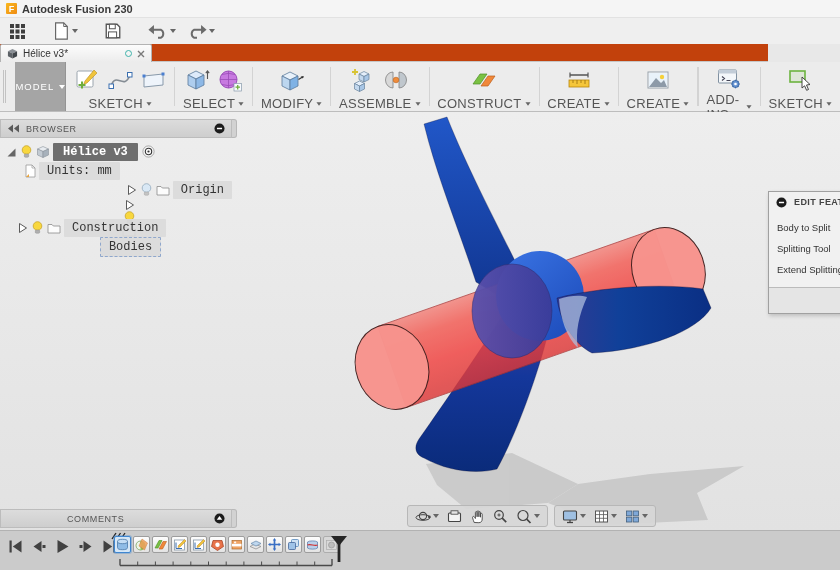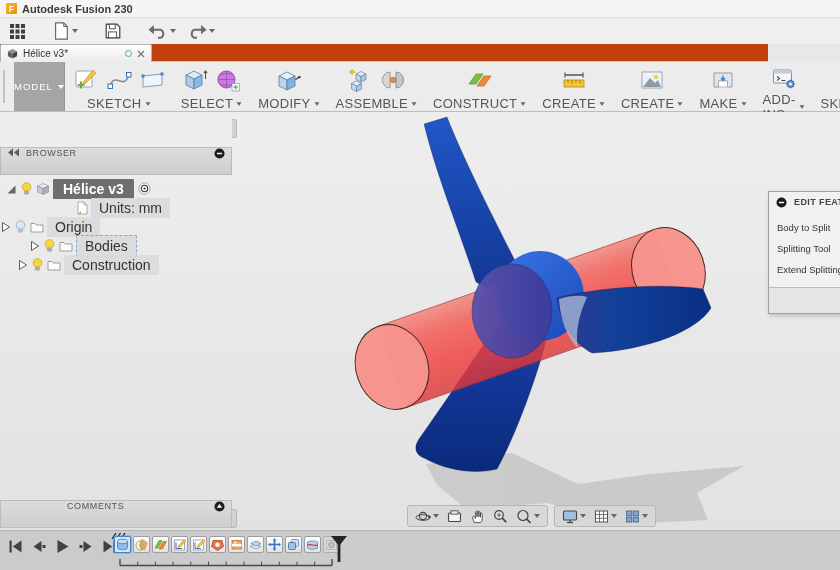--- a/index.html
+++ b/index.html
@@ -43,30 +43,30 @@
   .rlabel{margin-top:1px;font-size:13px;color:#555;display:flex;align-items:center;gap:3px;letter-spacing:.3px;}
   .rlabel .caret{border-top-color:#666;transform:scale(.85);}
   .rdiv{width:1px;background:#d3d3d3;margin:5px 0;}
 
   
   .viewport{position:absolute;top:112px;left:0;width:840px;height:418px;
             background:linear-gradient(#eeeeee,#e2e2e2);}
   .viewport svg.scene{position:absolute;top:0;left:0;}
 
   
-  .panelhead{height:28px;background:linear-gradient(#dcdcdc,#cecece);border:1px solid #bcbcbc;
-             display:flex;align-items:flex-start;padding:0 6px;margin-top:28px;}
+  .panelhead{height:19px;background:linear-gradient(#dcdcdc,#cecece);border:1px solid #bcbcbc;
+             display:flex;align-items:center;padding:0 6px;}
   .panelhead .ptitle{font-size:9px;color:#555;letter-spacing:.6px;margin-left:6px;flex:1;}
   .browser{position:absolute;top:7px;left:0;width:232px;}
   .phandle{position:absolute;width:5px;height:19px;background:#d2d2d2;border:1px solid #b8b8b8;
            border-left:none;border-radius:0 3px 3px 0;}
   .circlebtn{width:11px;height:11px;}
   .tree{margin-top:4px;}
   .trow{height:19px;display:flex;align-items:center;}
-  .tlabel{background:rgba(218,218,218,.92);padding:2px 8px;font-size:14px;color:#333;border-radius:1px;white-space:nowrap;}
+  .tlabel{background:rgba(218,218,218,.92);padding:2px 8px;font-size:12px;color:#333;border-radius:1px;white-space:nowrap;font-family:Liberation Mono, monospace;}
   .tlabel.sel{background:#6e6e6e;color:#fff;font-weight:bold;padding:2px 10px;}
   .tlabel.dashed{border:1px dashed #8fa7cc;}
   .ticn{display:inline-flex;margin-right:3px;}
 
   
   .comments{position:absolute;left:0;bottom:2px;width:232px;}
   .comments .panelhead .ptitle{margin-left:60px;}
 
   
   .navbar{position:absolute;left:407px;bottom:3px;display:flex;gap:6px;}
@@ -308,33 +308,20 @@
           <polygon points="4,20 11,11 16,16 19,13 22,20" fill="#8d9aa8"></polygon>
         </svg>
       </div>
       <div class="rlabel">
         <span>CREATE</span>
           <span class="caret"></span>
       </div>
     </div>
     <div class="rdiv"></div>
 
-    <div class="rgroup">
-      <div class="icons">
-        <svg width="26" height="26" viewBox="0 0 26 26">
-          <path d="M4,6 h18 v14 h-4.5 v-6 h-9 v6 h-4.5 z" fill="#e2e6ea" stroke="#8a9299" stroke-width=".9"></path>
-          <rect x="8.5" y="14" width="9" height="6" fill="#fff" stroke="#99a2aa" stroke-width=".7"></rect>
-          <path d="M13,8.5 v4.5 M11,11 l2,2.5 2,-2.5" stroke="#3a7fd0" stroke-width="1.4" fill="none"></path>
-        </svg>
-      </div>
-      <div class="rlabel">
-        <span>MAKE</span>
-          <span class="caret"></span>
-      </div>
-    </div>
     <div class="rdiv"></div>
 
     <div class="rgroup">
       <div class="icons">
         <svg width="26" height="26" viewBox="0 0 26 26">
           <rect x="2.5" y="5" width="18" height="13" rx="1" fill="#f4f7fa" stroke="#8090a0"></rect>
           <rect x="2.5" y="5" width="18" height="3.5" fill="#c3cdd8"></rect>
           <path d="M6,11.5 l2.5,2 -2.5,2 M10.5,15.5 h4" stroke="#445" stroke-width="1.1" fill="none"></path>
           <circle cx="19.5" cy="19" r="3.6" fill="#6b97d4" stroke="#3c6aa8" stroke-width=".8"></circle>
           <circle cx="19.5" cy="19" r="1.3" fill="#fff"></circle>
@@ -455,52 +442,52 @@
           <span class="ticn" style="margin-left:4px;">
             <svg width="13" height="13" viewBox="0 0 13 13">
                 <circle cx="6.5" cy="6.5" r="5.6" fill="#f7f7f7" stroke="#8a8a8a" stroke-width=".7"></circle>
                 <circle cx="6.5" cy="6.5" r="3.2" fill="none" stroke="#333" stroke-width="1.1"></circle>
                 <circle cx="6.5" cy="6.5" r="1.1" fill="#333"></circle>
               </svg>
           </span>
         </div>
 
 
-        <div class="trow" style="padding-left:76px;">
+        <div class="trow" style="padding-left:24px;">
           <span class="ticn">
             <svg width="12" height="14" viewBox="0 0 12 14">
                 <path d="M2,1 h6 l3,3 v9 h-9 z" fill="#fff" stroke="#999" stroke-width=".8"></path>
                 <path d="M8,1 v3 h3" fill="none" stroke="#999" stroke-width=".7"></path>
                 <path d="M2,13 l3,-3 v3 z" fill="#e8a33d"></path>
               </svg>
           </span>
           <span class="tlabel">Units: mm</span>
         </div>
 
-        <div class="trow" style="">
+        <div class="trow" style="justify-content:flex-end;">
           <span class="ticn">
             <svg width="11" height="12" viewBox="0 0 11 12">
                 <polygon points="2.5,1.5 9.5,6 2.5,10.5" fill="#fff" stroke="#5a5a5a" stroke-width="1"></polygon>
               </svg>
           </span>
           <span class="ticn">
             <svg width="13" height="14" viewBox="0 0 13 14">
                 <circle cx="6.5" cy="5" r="4.3" fill="#d9e8f5" stroke="#93a9bd" stroke-width=".8"></circle>
                 <rect x="4.3" y="9" width="4.4" height="3.2" rx="1" fill="#c4c4c4" stroke="#a0a0a0" stroke-width=".5"></rect>
               </svg>
           </span>
           <span class="ticn">
             <svg width="14" height="12" viewBox="0 0 14 12">
                 <path d="M1,2.5 h4 l1.3,1.5 h6.7 v7 h-12 z" fill="#fcfcfc" stroke="#8a8a8a" stroke-width=".8"></path>
               </svg>
           </span>
           <span class="tlabel">Origin</span>
         </div>
 
-        <div class="trow" style="padding-left:29px;">
+        <div class="trow" style="padding-left:29px;flex-direction:column;">
           <span class="ticn">
             <svg width="11" height="12" viewBox="0 0 11 12">
                 <polygon points="2.5,1.5 9.5,6 2.5,10.5" fill="#fff" stroke="#5a5a5a" stroke-width="1"></polygon>
               </svg>
           </span>
           <span class="ticn">
             <svg width="13" height="14" viewBox="0 0 13 14">
                 <circle cx="6.5" cy="5" r="4.3" fill="#f8d73e" stroke="#c8a52a" stroke-width=".8"></circle>
                 <rect x="4.3" y="9" width="4.4" height="3.2" rx="1" fill="#b0b0b0" stroke="#909090" stroke-width=".5"></rect>
               </svg>

